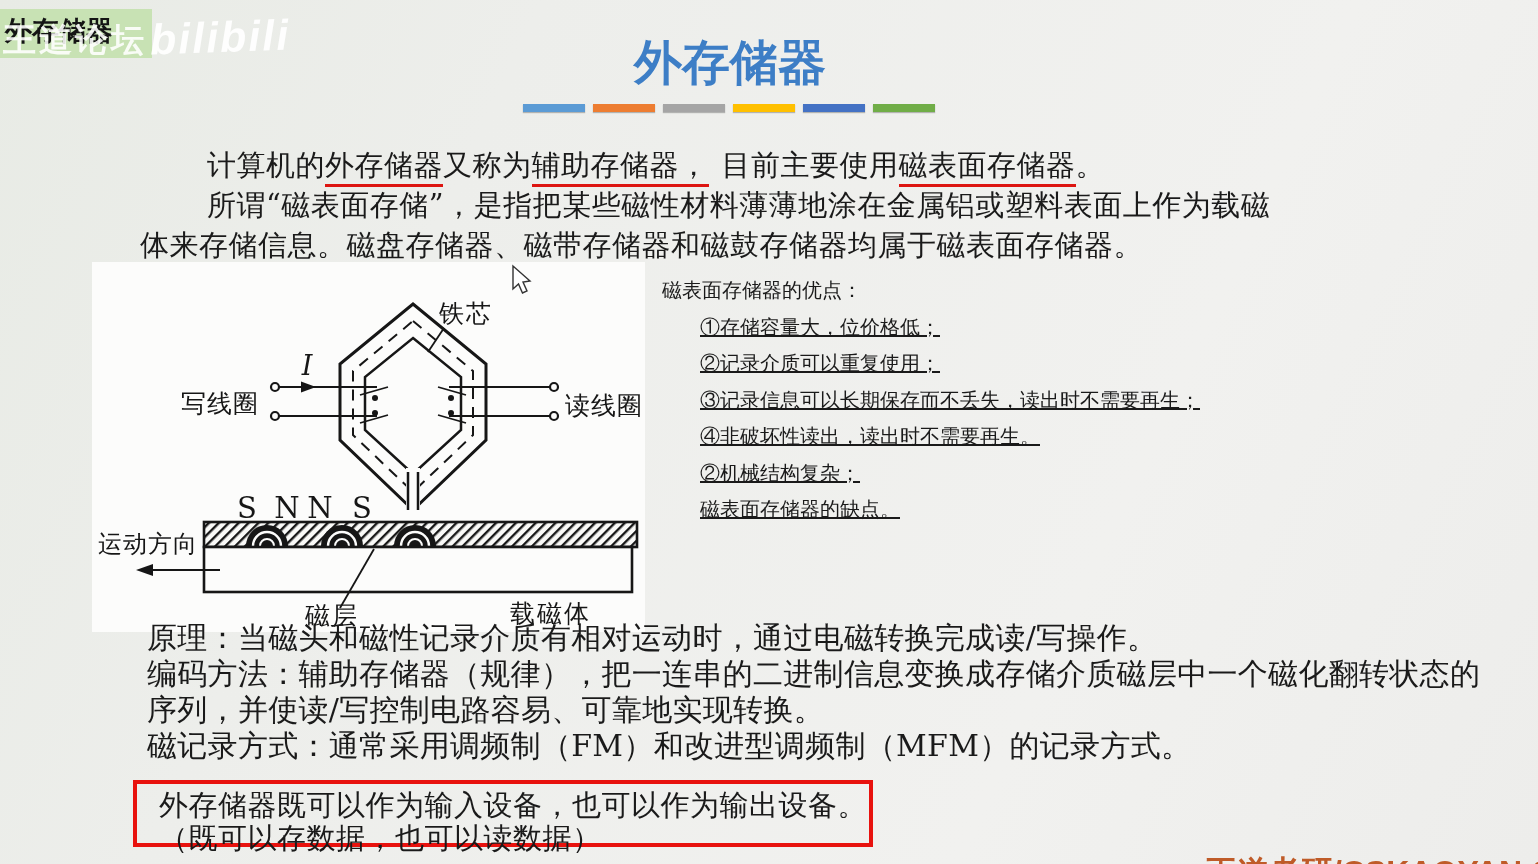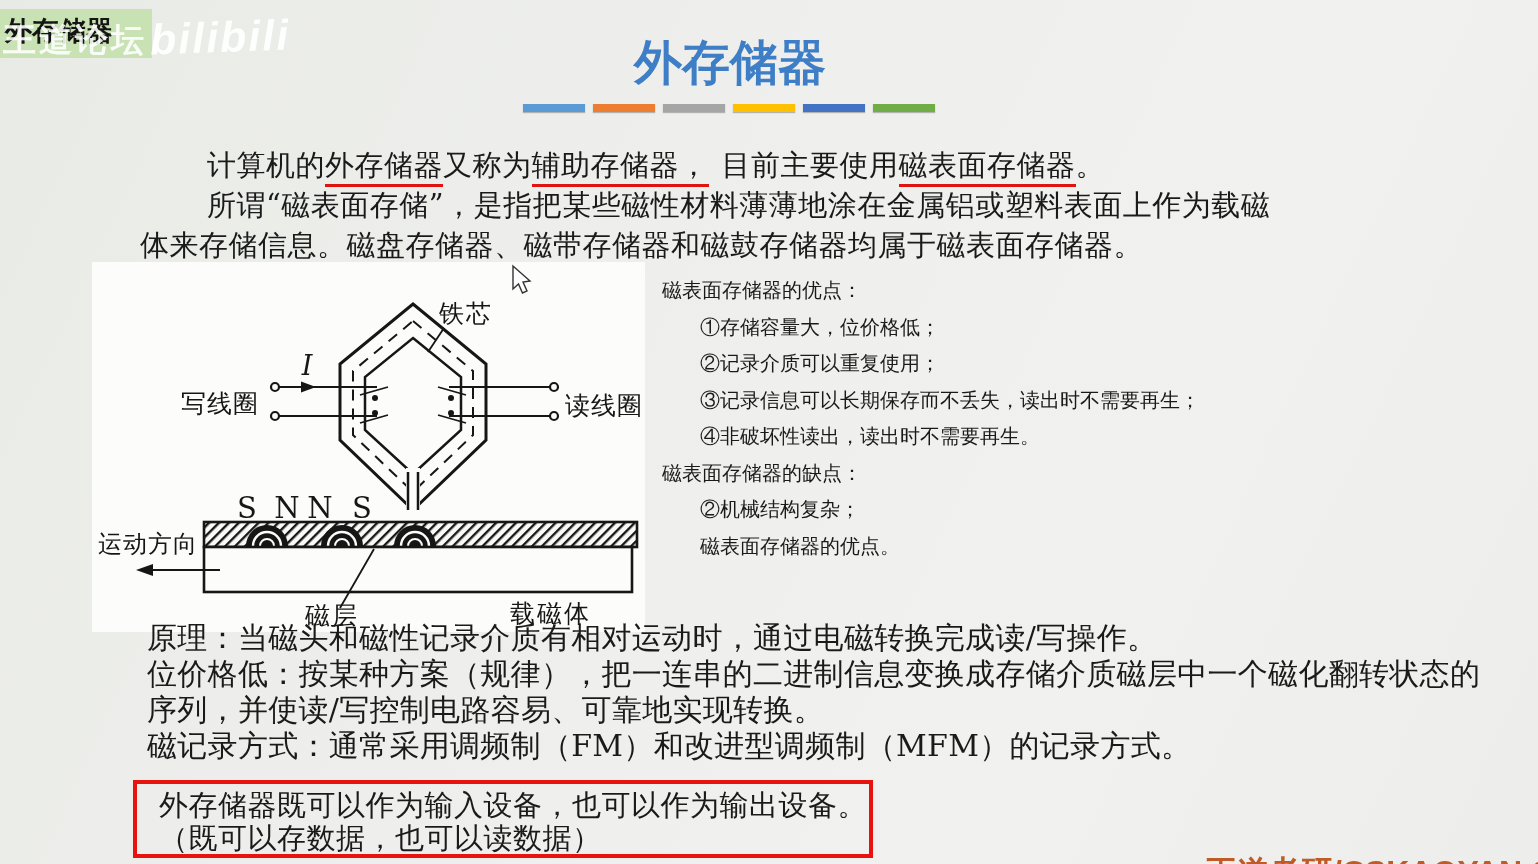--- a/index.html
+++ b/index.html
@@ -30,27 +30,27 @@
   .intro .ind{padding-left:67px;}
   .u{border-bottom:3px solid #dd1511;padding-bottom:2px;}
   .gap{margin-left:13px;}
 
   
   .figure{left:92px;top:262px;}
   .figure text{fill:#161616;font-family:"DejaVu Serif","Liberation Serif",serif;}
 
   
   .proscons{left:662px;top:272px;width:860px;font-size:20px;line-height:36.5px;}
-  .proscons .item{padding-left:38px;}
+  .proscons .item{padding-left:38px;text-decoration:underline;}
 
   
   .notes{left:147px;top:620px;width:1380px;font-size:30px;line-height:36px;letter-spacing:0.3px;}
 
   
-  .highlight{left:133px;top:780px;width:740px;height:78px;box-sizing:border-box;
+  .highlight{left:133px;top:780px;width:740px;height:67px;box-sizing:border-box;
     border:4px solid #e8120e;font-size:29px;line-height:33px;padding:5px 0 0 22px;letter-spacing:0.5px;}
 
   
   .footer-wm{left:1205px;top:851px;font-family:"Liberation Sans",sans-serif;
     font-weight:bold;font-size:32px;color:#bf5b28;white-space:nowrap;}
 </style>
 </head>
 <body>
 
 <div class="abs corner-tag">外存储器</div>
@@ -165,28 +165,27 @@
 
   <path d="M421,4 L421,27 L426.5,22 L430.5,31 L435,29 L431,20 L438,19 Z" fill="#ffffff" stroke="#333333" stroke-width="1.4"></path>
 </svg>
 
 <div class="abs proscons">
   <div>磁表面存储器的优点：</div>
   <div class="item">①存储容量大，位价格低；</div>
   <div class="item">②记录介质可以重复使用；</div>
   <div class="item">③记录信息可以长期保存而不丢失，读出时不需要再生；</div>
   <div class="item">④非破坏性读出，读出时不需要再生。</div>
-  <div>磁表面存储器的缺点：</div>
   <div class="item">②机械结构复杂；</div>
-  <div class="item">磁表面存储器的优点。</div>
+  <div class="item">磁表面存储器的缺点。</div>
 </div>
 
 <div class="abs notes">
   <div>原理：当磁头和磁性记录介质有相对运动时，通过电磁转换完成读/写操作。</div>
-  <div>位价格低：按某种方案（规律），把一连串的二进制信息变换成存储介质磁层中一个磁化翻转状态的</div>
+  <div>编码方法：辅助存储器（规律），把一连串的二进制信息变换成存储介质磁层中一个磁化翻转状态的</div>
   <div>序列，并使读/写控制电路容易、可靠地实现转换。</div>
   <div>磁记录方式：通常采用调频制（FM）和改进型调频制（MFM）的记录方式。</div>
 </div>
 
 <div class="abs highlight" style="border-color: rgb(232, 18, 14);">
   <div>外存储器既可以作为输入设备，也可以作为输出设备。</div>
   <div>（既可以存数据，也可以读数据）</div>
 </div>
 
 <div class="abs footer-wm" style="color: rgb(191, 91, 40);">王道考研/CSKAOYAN.COM</div>

